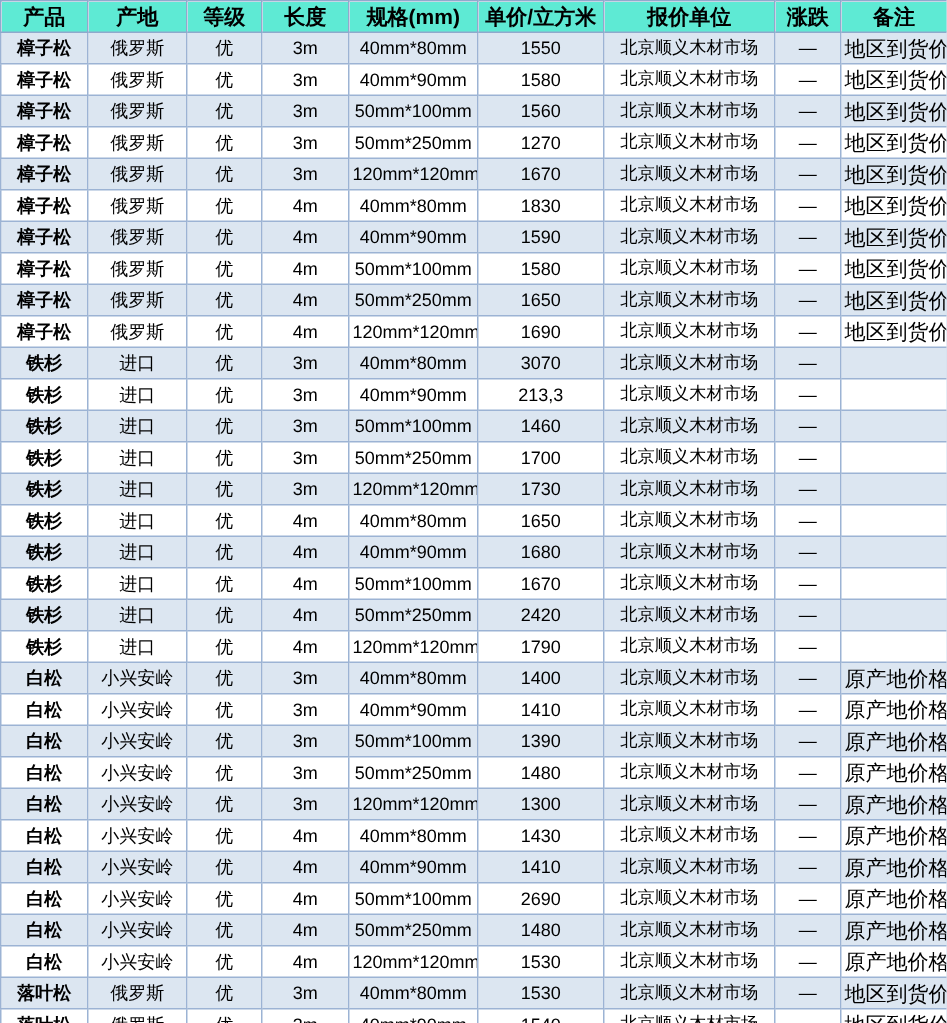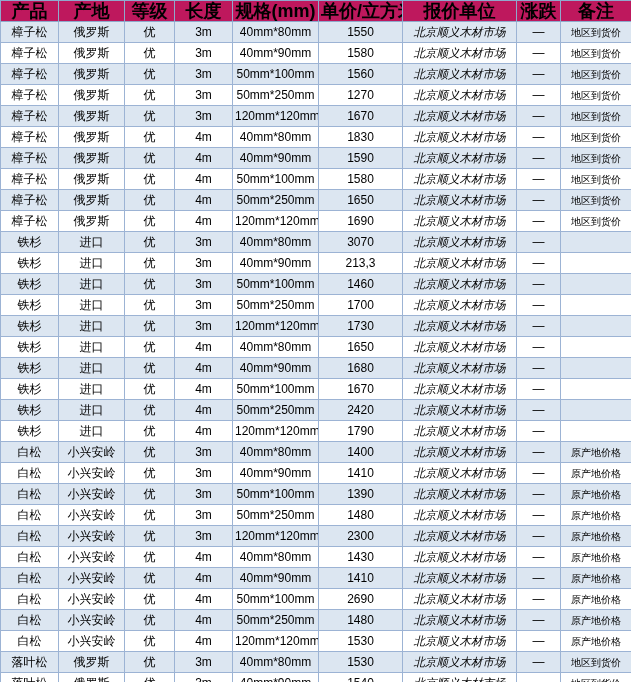--- a/index.html
+++ b/index.html
@@ -34,43 +34,42 @@
     border: 1px solid #9cb3d4;
     height: 20px;
     line-height: 19px;
     padding: 0 2px;
     text-align: center;
     white-space: nowrap;
     overflow: hidden;
     color: #000000;
   }
   table.price-table thead th {
-    background: #be185d;
+    background: #5eead4;
     font-weight: bold;
-    font-size: 18px;
+    font-size: 14px;
     border-color: #8fa9cc;
   }
   tr.band-a td {
     background: #dce6f1;
   }
   tr.band-b td {
     background: #ffffff;
   }
   td.col-product {
-    font-weight: normal;
+    font-weight: bold;
   }
   td.col-grade {
     color: #1f3864;
   }
   td.col-unit {
     font-size: 11.5px;
-    font-style: italic;
   }
   td.col-note {
-    font-size: 10px;
+    font-size: 14px;
   }
   td.col-change {
     letter-spacing: 0;
   }
 </style>
 </head>
 <body>
 
 <table class="price-table">
   <colgroup>
@@ -361,21 +360,21 @@
         <td class="col-unit">北京顺义木材市场</td>
         <td class="col-change">—</td>
         <td class="col-note">原产地价格</td>
       </tr>
       <tr class="band-a">
         <td class="col-product">白松</td>
         <td class="col-origin">小兴安岭</td>
         <td class="col-grade">优</td>
         <td class="col-length">3m</td>
         <td class="col-spec">120mm*120mm</td>
-        <td class="col-price">2300</td>
+        <td class="col-price">1300</td>
         <td class="col-unit">北京顺义木材市场</td>
         <td class="col-change">—</td>
         <td class="col-note">原产地价格</td>
       </tr>
       <tr class="band-b">
         <td class="col-product">白松</td>
         <td class="col-origin">小兴安岭</td>
         <td class="col-grade">优</td>
         <td class="col-length">4m</td>
         <td class="col-spec">40mm*80mm</td>

